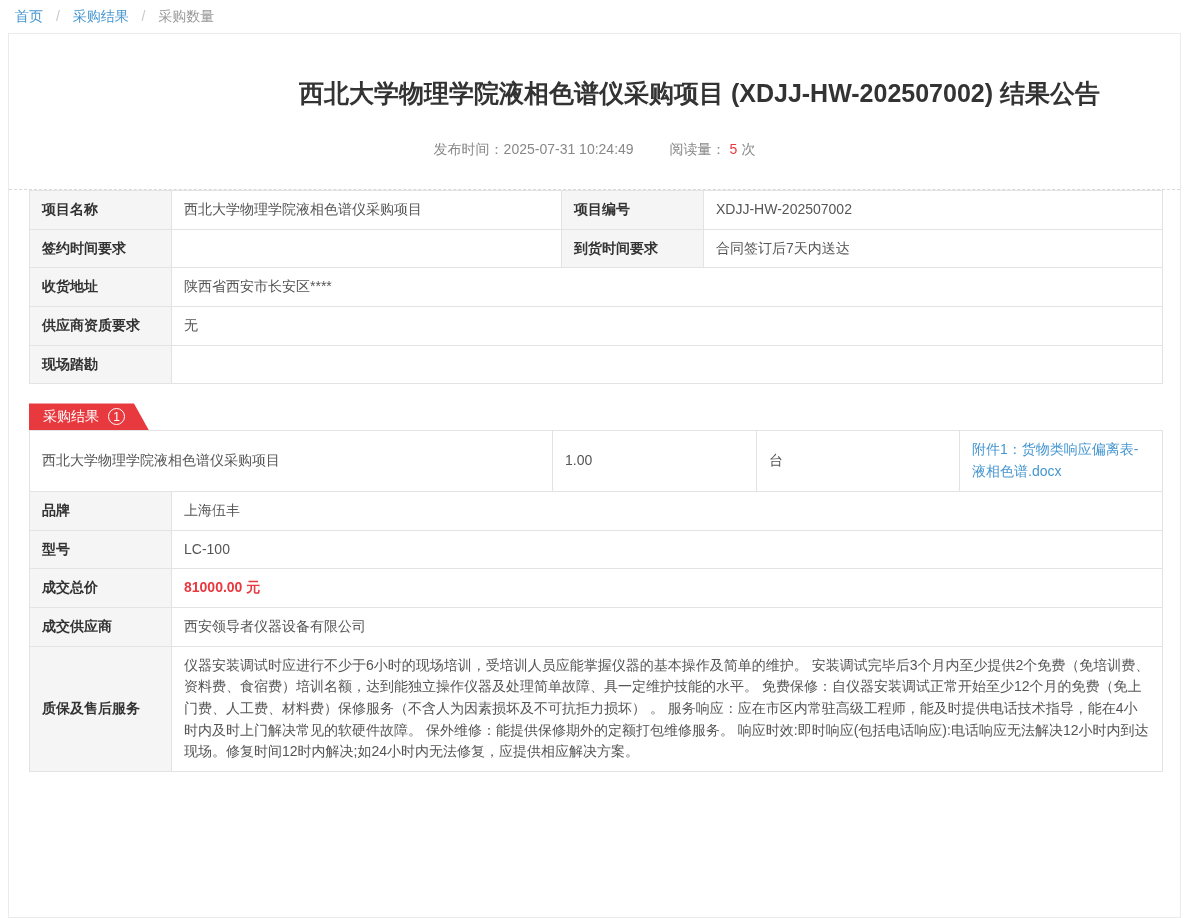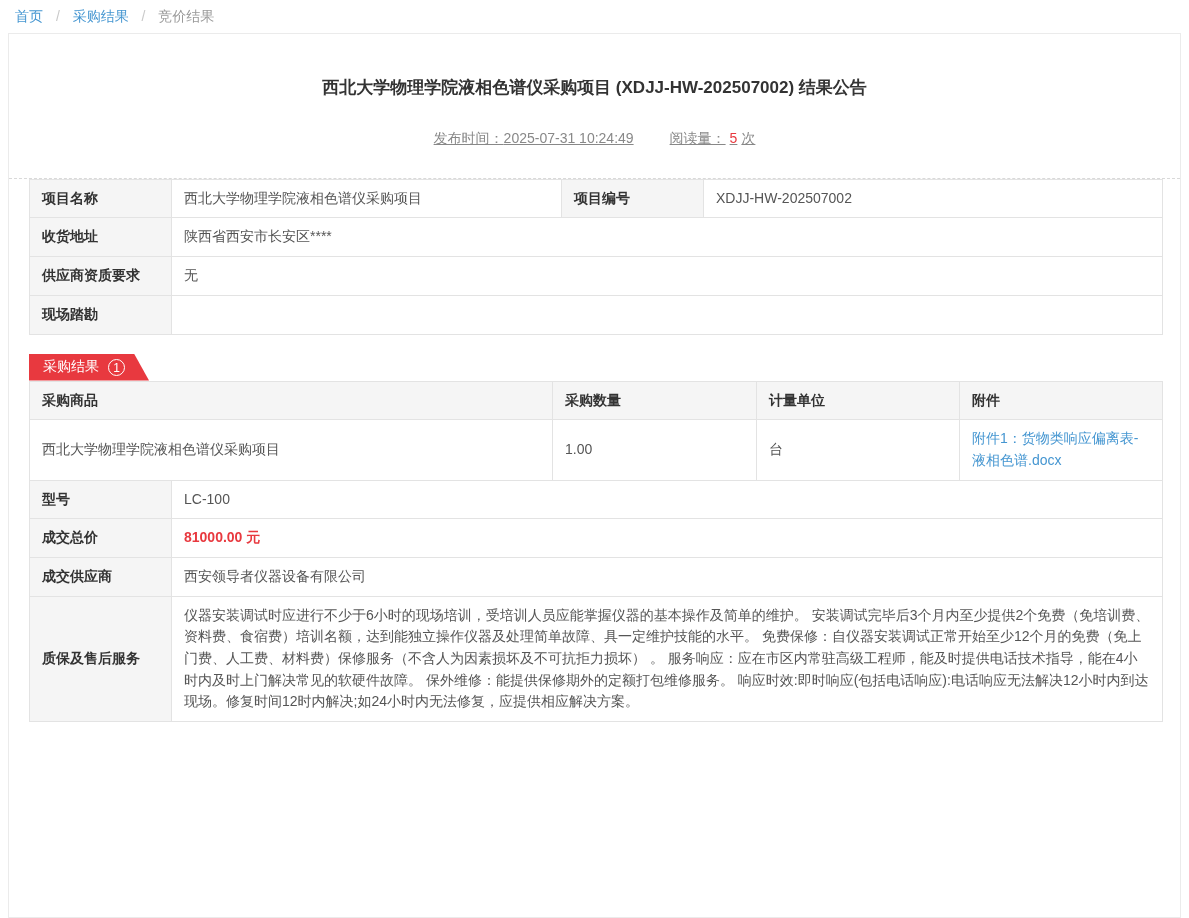--- a/index.html
+++ b/index.html
@@ -25,33 +25,32 @@
   .breadcrumb .current{color:#999;}
   
   .card{
     margin:0 8px;
     background:#fff;
     border:1px solid #ebebeb;
     padding:0 20px 40px 20px;
     min-height:885px;
   }
   .page-title{
-    text-align:center;
-    font-size:17px;
+    text-align:right;
+    font-size:25px;
     font-weight:bold;
     color:#333;
     margin:42px 60px 0 60px;
     line-height:1.4;
   }
   .meta{
     text-align:center;
     color:#888;
     margin-top:30px;
     font-size:14px;
-    text-decoration:underline;
   }
   .meta .views-count{color:var(--red);margin:0 4px;}
   .meta .block-gap{display:inline-block;width:36px;}
   .dashed-divider{
     border:none;
     border-top:1px dashed #d9d9d9;
     margin:30px -20px 0 -20px;
   }
   
   table{
@@ -103,21 +102,21 @@
   .detail-table{margin-top:-1px;}
 </style>
 </head>
 <body>
 
 <nav class="breadcrumb">
   <a>首页</a>
   <span class="sep">/</span>
   <a>采购结果</a>
   <span class="sep">/</span>
-  <span class="current">竞价结果</span>
+  <span class="current">采购数量</span>
 </nav>
 
 <div class="card">
 
   <h1 class="page-title">西北大学物理学院液相色谱仪采购项目 (XDJJ-HW-202507002) 结果公告</h1>
 
   <div class="meta">
     <span>发布时间：</span><span>2025-07-31 10:24:49</span><span class="block-gap"></span><span>阅读量：</span><span class="views-count">5</span><span>次</span>
   </div>
 
@@ -131,20 +130,26 @@
         <col style="width:459px">
       </colgroup>
     <tbody>
         <tr>
       <td class="label">项目名称</td>
       <td>西北大学物理学院液相色谱仪采购项目</td>
       <td class="label">项目编号</td>
       <td>XDJJ-HW-202507002</td>
     </tr>
     <tr>
+      <td class="label">签约时间要求</td>
+      <td></td>
+      <td class="label">到货时间要求</td>
+      <td>合同签订后7天内送达</td>
+    </tr>
+    <tr>
       <td class="label">收货地址</td>
       <td colspan="3">陕西省西安市长安区****</td>
     </tr>
     <tr>
       <td class="label">供应商资质要求</td>
       <td colspan="3">无</td>
     </tr>
     <tr>
       <td class="label">现场踏勘</td>
       <td colspan="3"></td>
@@ -160,43 +165,41 @@
   </div>
 
   <table class="items-table">
     <colgroup>
         <col style="width:523px">
         <col style="width:204px">
         <col style="width:203px">
         <col style="width:203px">
       </colgroup>
     <tbody>
-        <tr>
-      <th>采购商品</th>
-      <th>采购数量</th>
-      <th>计量单位</th>
-      <th>附件</th>
-    </tr>
     <tr>
       <td>西北大学物理学院液相色谱仪采购项目</td>
       <td>1.00</td>
       <td>台</td>
       <td>
         <a class="file-link">附件1：货物类响应偏离表-液相色谱.docx</a>
       </td>
     </tr>
   </tbody>
     </table>
 
   <table class="detail-table">
     <colgroup>
         <col style="width:142px">
         <col style="width:991px">
       </colgroup>
     <tbody>
+        <tr>
+      <td class="label">品牌</td>
+      <td>上海伍丰</td>
+    </tr>
     <tr>
       <td class="label">型号</td>
       <td>LC-100</td>
     </tr>
     <tr>
       <td class="label">成交总价</td>
       <td class="red-strong">81000.00 元</td>
     </tr>
     <tr>
       <td class="label">成交供应商</td>

